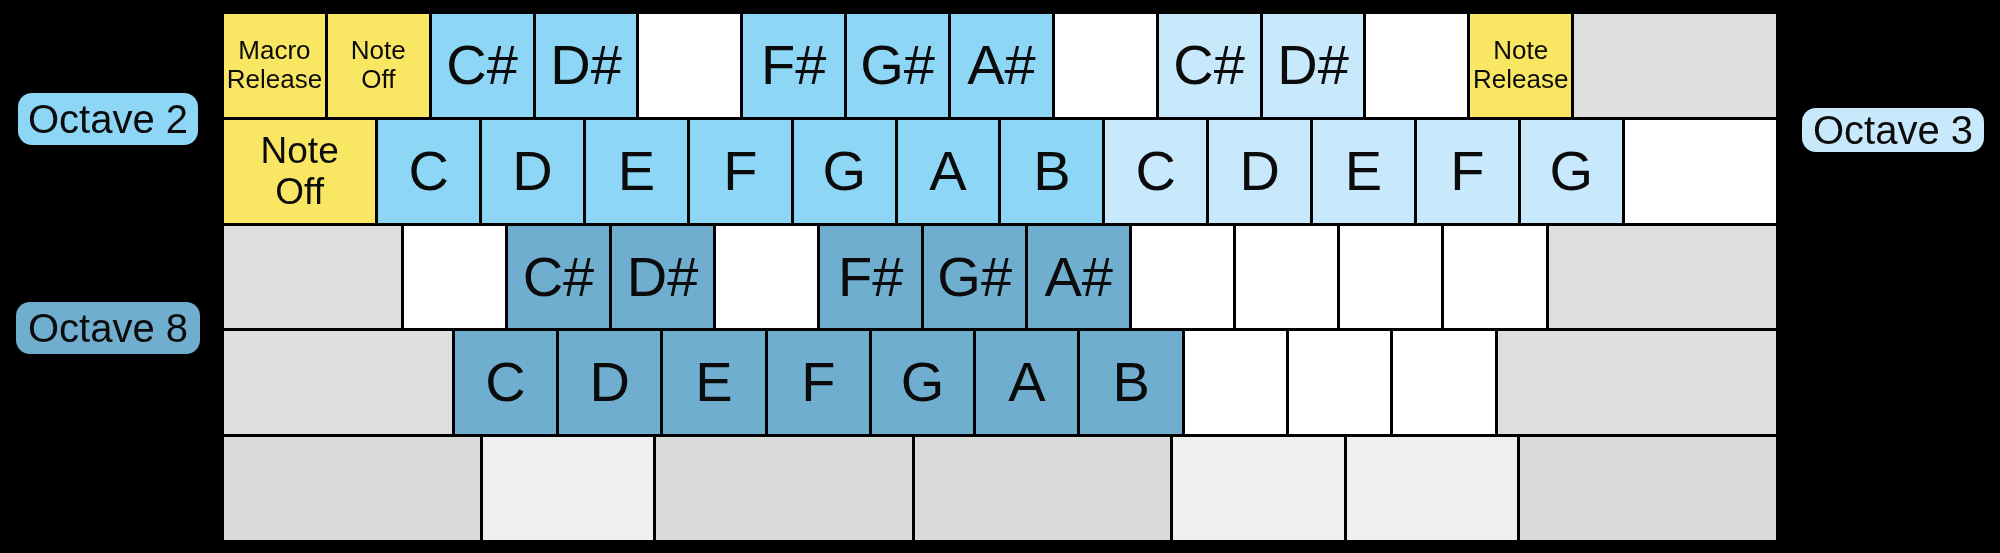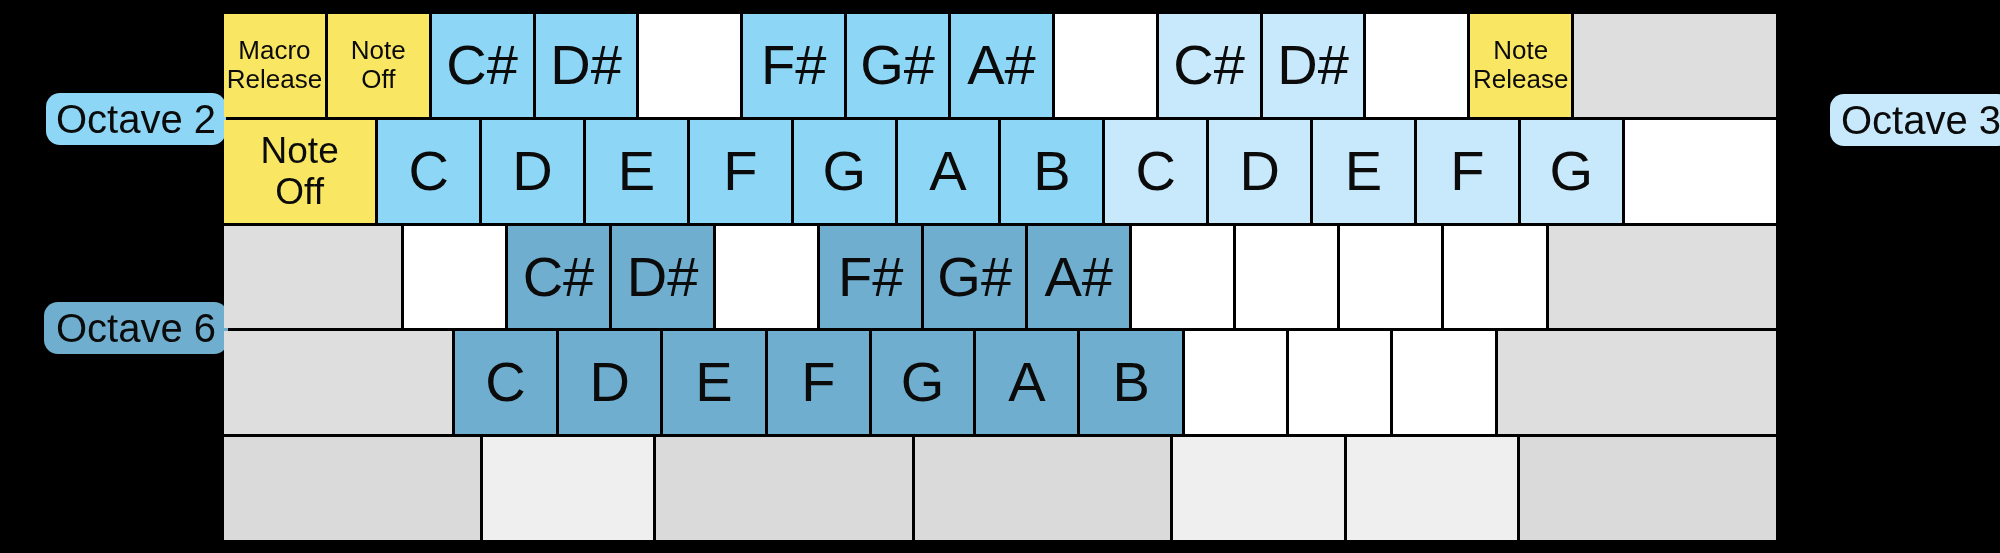--- a/index.html
+++ b/index.html
@@ -37,35 +37,34 @@
   .lbl-small{font-size:26px;font-weight:400;}
   .lbl-medium{font-size:37px;font-weight:400;}
   .lbl-space{font-size:46px;font-weight:400;}
   .pill{
     position:absolute;
     display:flex;align-items:center;justify-content:center;
     border-radius:14px;
     color:#0b0b0b;
     font-size:40px;
     white-space:nowrap;
-    margin-left:28px;
   }
   #pill-octave2{left:18px;top:93px;width:180px;height:52px;}
   #pill-octave1{left:16px;top:302px;width:184px;height:52px;}
-  #pill-octave3{left:1802px;top:94px;width:182px;height:52px;}
+  #pill-octave3{left:1802px;top:108px;width:182px;height:44px;}
 </style>
 </head>
 <body>
 
 <div id="stage">
   <div class="pill" id="pill-octave2" style="background: rgb(141, 214, 246);">
     <span>Octave 2</span>
   </div>
   <div class="pill" id="pill-octave1" style="background: rgb(112, 174, 207);">
-    <span>Octave 6</span>
+    <span>Octave 8</span>
   </div>
   <div class="pill" id="pill-octave3" style="background: rgb(200, 233, 251);">
     <span>Octave 3</span>
   </div>
 
   <div id="keyboard">
       <div class="kb-row">
         <div class="key" style="flex-grow: 1; background: rgb(249, 231, 99);">
           <span class="klabel lbl-small">Macro
 Release</span>

